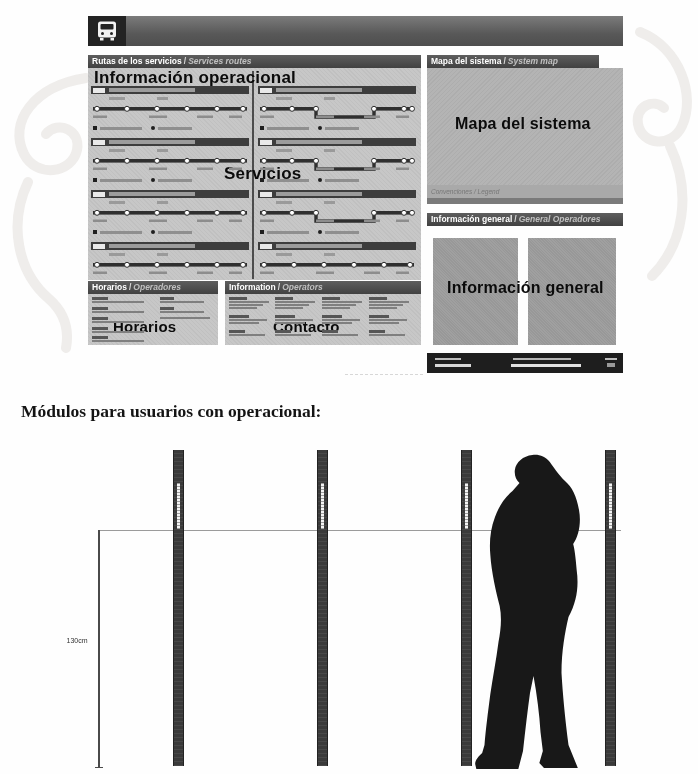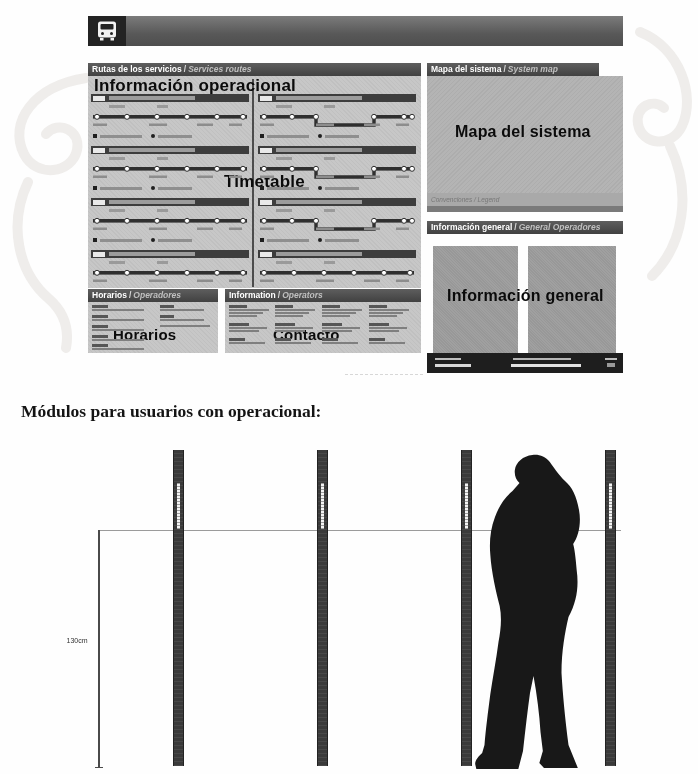--- a/index.html
+++ b/index.html
@@ -8,21 +8,21 @@
   .orn{position:absolute;}
   
   .panel{position:absolute;left:88px;top:16px;width:535px;height:362px;}
   .p-header{position:absolute;left:0;top:0;width:535px;height:30px;
             background:linear-gradient(#7b7b7b,#585858 60%,#4e4e4e);}
   .p-icon{position:absolute;left:0;top:0;width:38px;height:30px;background:#232323;
           display:flex;align-items:center;justify-content:center;}
   .p-title{position:absolute;left:47px;top:5px;font-size:16px;font-weight:bold;color:#fff;
            letter-spacing:.4px;white-space:nowrap;text-shadow:0 0 1px #333;}
   .p-title .sub{font-weight:normal;font-size:14.5px;color:#e2e2e2;}
-  .sec{position:absolute;margin-top:8px;}
+  .sec{position:absolute;}
   .sec-h{height:13px;box-sizing:border-box;padding:1px 4px 0 4px;white-space:nowrap;overflow:hidden;
          background:linear-gradient(#5e5e5e,#414141);color:#fff;font-size:8.5px;font-weight:bold;}
   .sec-h .en{font-style:italic;color:#c0c0c0;}
   .sec-h .sp{color:#dcdcdc;margin:0 2px;}
   .sec-body{position:absolute;left:0;width:100%;
             background:#c7c7c7;
             background-image:repeating-linear-gradient(45deg,rgba(0,0,0,.035) 0 1px,transparent 1px 3px);}
   .vdiv{position:absolute;left:164px;top:3px;width:2px;height:208px;background:#4c4c4c;}
   .annot{position:absolute;font-weight:bold;color:#0b0b0b;white-space:nowrap;letter-spacing:.2px;}
   
@@ -98,21 +98,21 @@
       </div>
     </div>
 
     <div class="sec" style="left:0;top:39px;width:333px;">
       <div class="sec-h">
         <span>Rutas de los servicios</span><span class="sp">/</span><span class="en">Services routes</span>
       </div>
       <div class="sec-body" id="routesBody" style="top:13px;height:212px;">
         <div class="vdiv"></div>
         <div class="annot" style="left:6px;top:0;font-size:17px;">Información operacional</div>
-        <div class="annot" style="left:136px;top:96px;font-size:17px;">Timetable</div>
+        <div class="annot" style="left:136px;top:96px;font-size:17px;">Servicios</div>
       <div class="route-row" style="left: 3px; top: 18px;">
             <div class="rr-head">
               <span class="rr-chip"></span>
        <span class="rr-bar"></span>
             </div>
      <svg class="rr-svg" width="158" height="26" viewBox="0 0 158 26">
        <rect x="18" y="1" width="16" height="3" fill="#9a9a9a"></rect>
        <rect x="66" y="1" width="11" height="3" fill="#9a9a9a"></rect>
        <rect x="2" y="11" width="154" height="3.6" fill="#2f2f2f"></rect>
               <circle cx="6" cy="12.8" r="2.5" fill="#fff" stroke="#2f2f2f" stroke-width="1"></circle>

